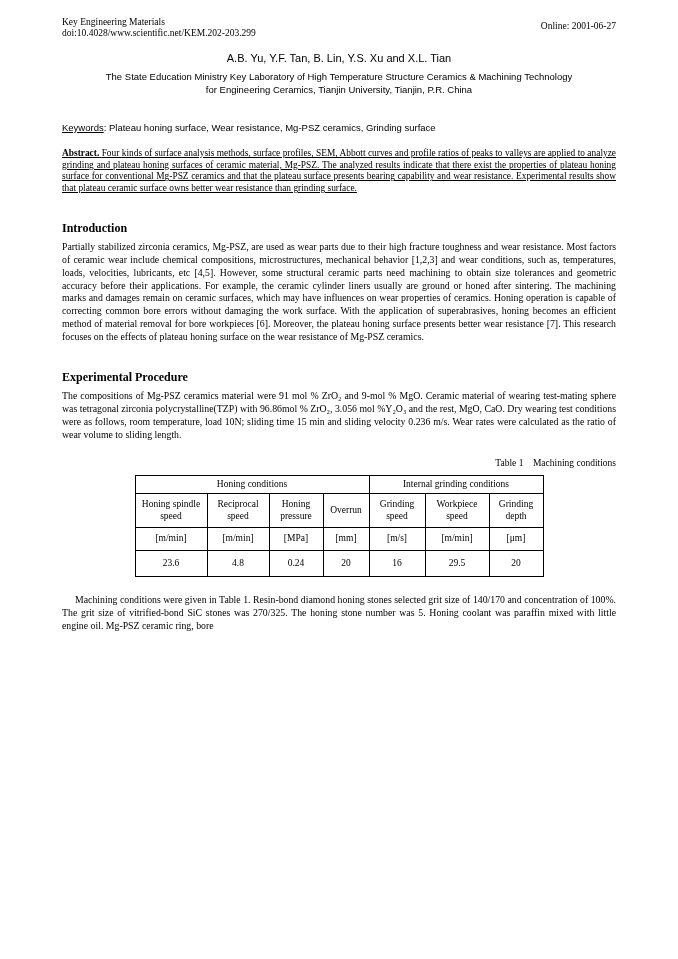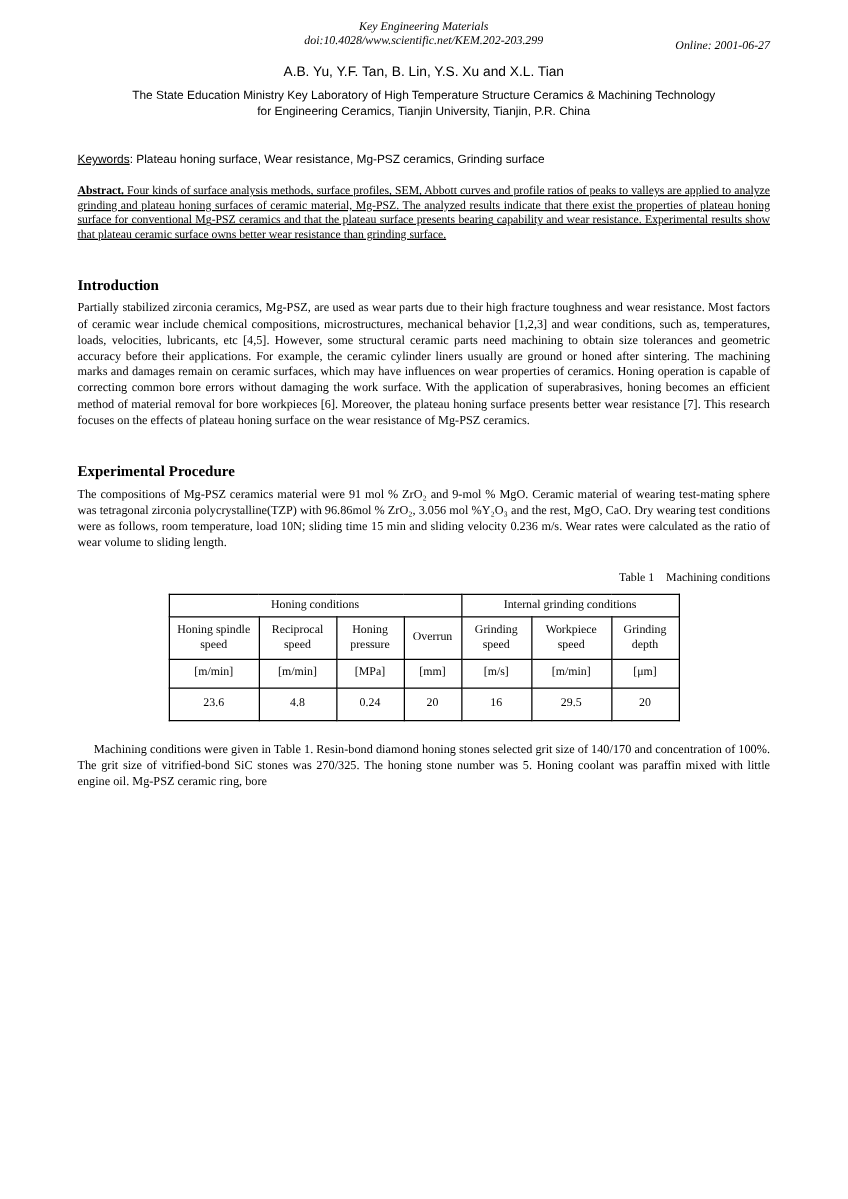--- a/index.html
+++ b/index.html
@@ -10,27 +10,25 @@
     position: relative;
     overflow: hidden;
     color: #000;
     font-family: "Liberation Serif", serif;
   }
   .page { padding: 17px 62px 0 62px; }
 
   
   .pub-header {
     position: relative;
-    font-style: italic;
     font-size: 9.5px;
     line-height: 11px;
     font-family: "Liberation Serif", serif;
-    text-align: center;
   }
-  .pub-right { position: absolute; top: 15px; right: 0; }
+  .pub-right { position: absolute; top: 4px; right: 0; }
 
   
   .title {
     font-family: "Liberation Sans", sans-serif;
     font-size: 13px;
     font-weight: bold;
     text-align: center;
     margin-top: 15px;
     line-height: 22px;
   }

